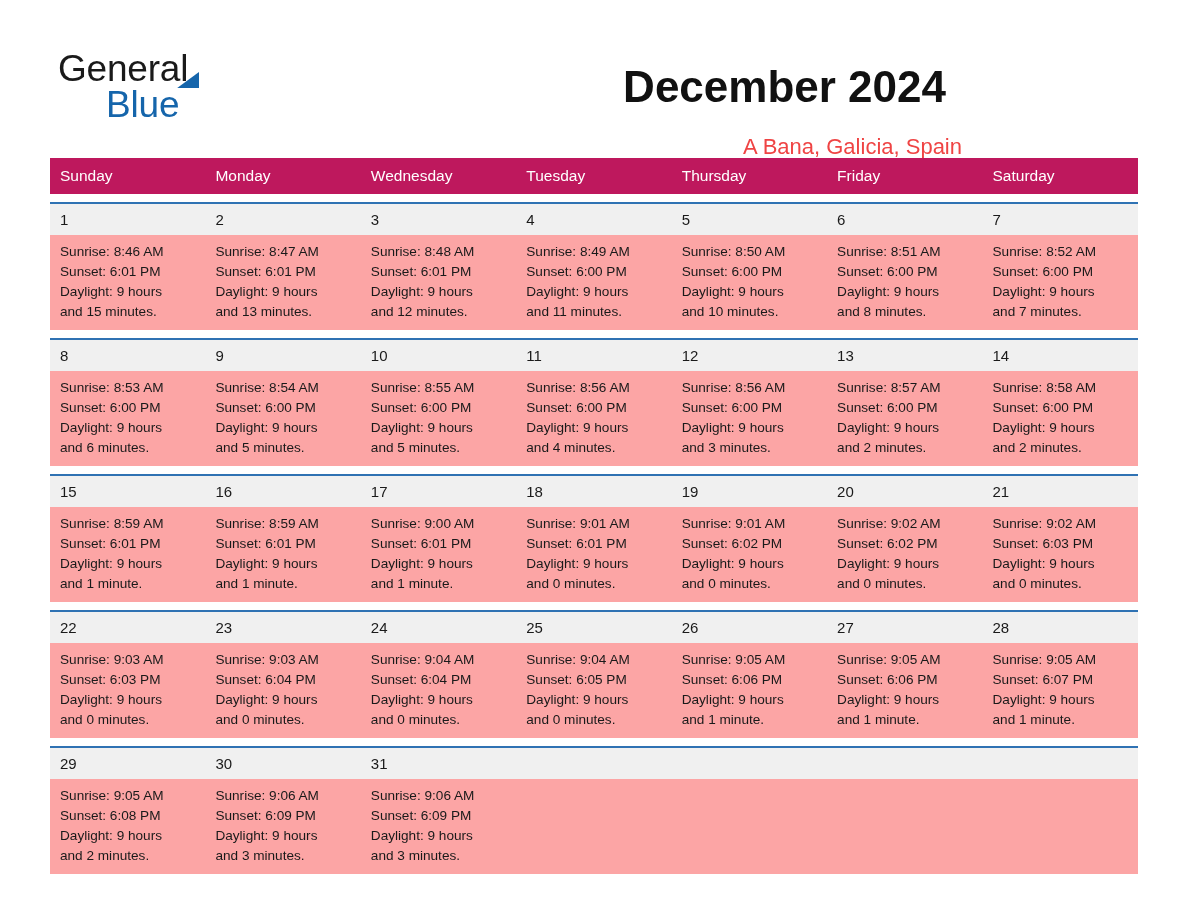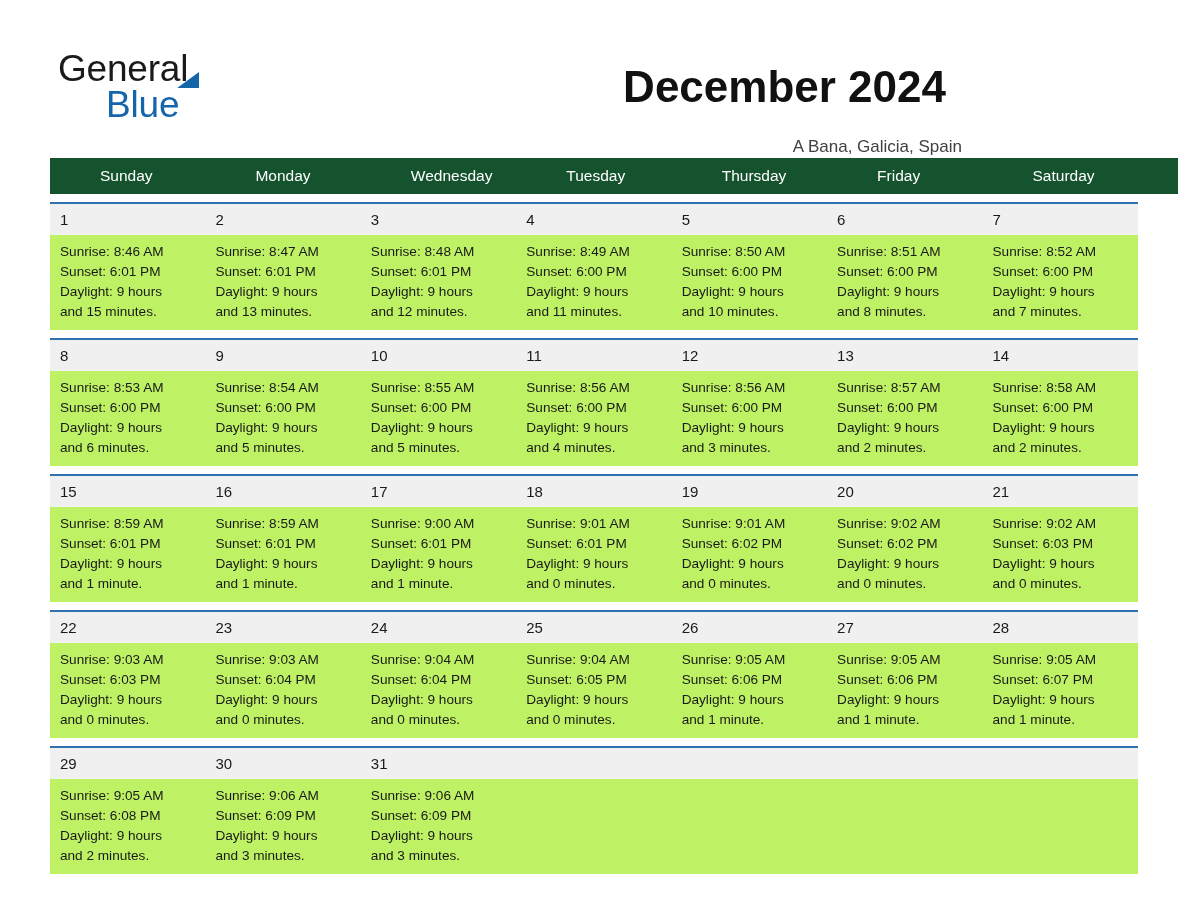--- a/index.html
+++ b/index.html
@@ -83,41 +83,40 @@
   }
   .month-title {
     font-size: 44px;
     line-height: 54px;
     font-weight: bold;
     color: #111111;
     margin: 16px;
     white-space: nowrap;
   }
   .location-title {
-    font-size: 17px;
+    font-size: 22px;
     line-height: 34px;
     font-weight: normal;
-    color: #404040;
+    color: #ef4444;
     margin: 6px 0 0 0;
     white-space: nowrap;
   }
 
   
   .calendar {
     position: absolute;
     left: 50px;
     top: 158px;
     width: 1088px;
   }
 
   .weekday-row {
     display: flex;
     width: 100%;
-    background: #14532d;
-    padding-left: 40px;
+    background: #be185d;
   }
   .weekday-cell {
     flex: 1 1 0;
     min-width: 0;
     color: #ffffff;
     font-size: 15.5px;
     line-height: 19px;
     padding: 8px 0 9px 10px;
     box-sizing: border-box;
     white-space: nowrap;
@@ -144,21 +143,21 @@
     font-size: 15px;
     line-height: 19px;
     color: #1a1a1a;
     padding: 6px 0 6px 10px;
     box-sizing: border-box;
   }
 
   .info-band {
     display: flex;
     width: 100%;
-    background: #bef264;
+    background: #fca5a5;
   }
   .info-cell {
     flex: 1 1 0;
     min-width: 0;
     padding: 7px 6px 8px 10px;
     box-sizing: border-box;
     font-size: 13.6px;
     line-height: 20px;
     color: #1a1a1a;
   }

